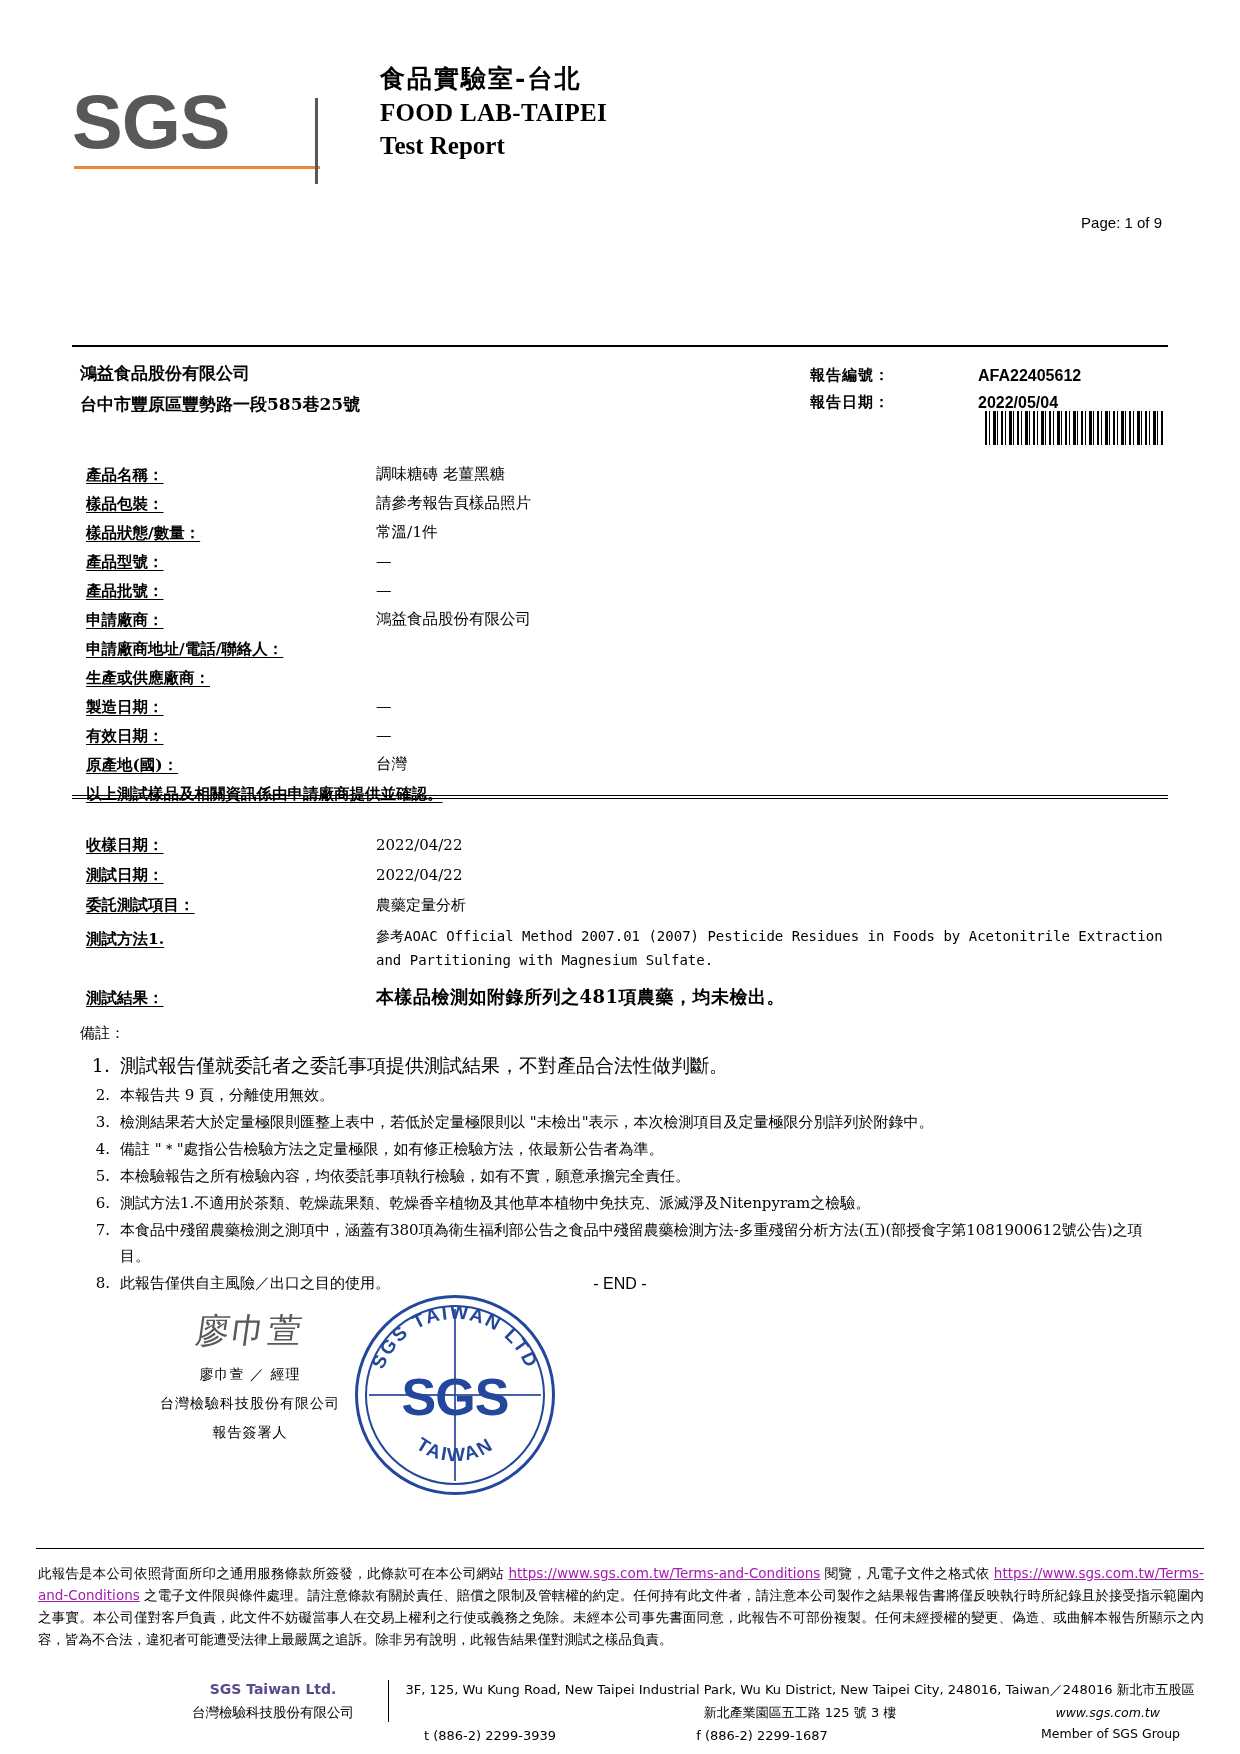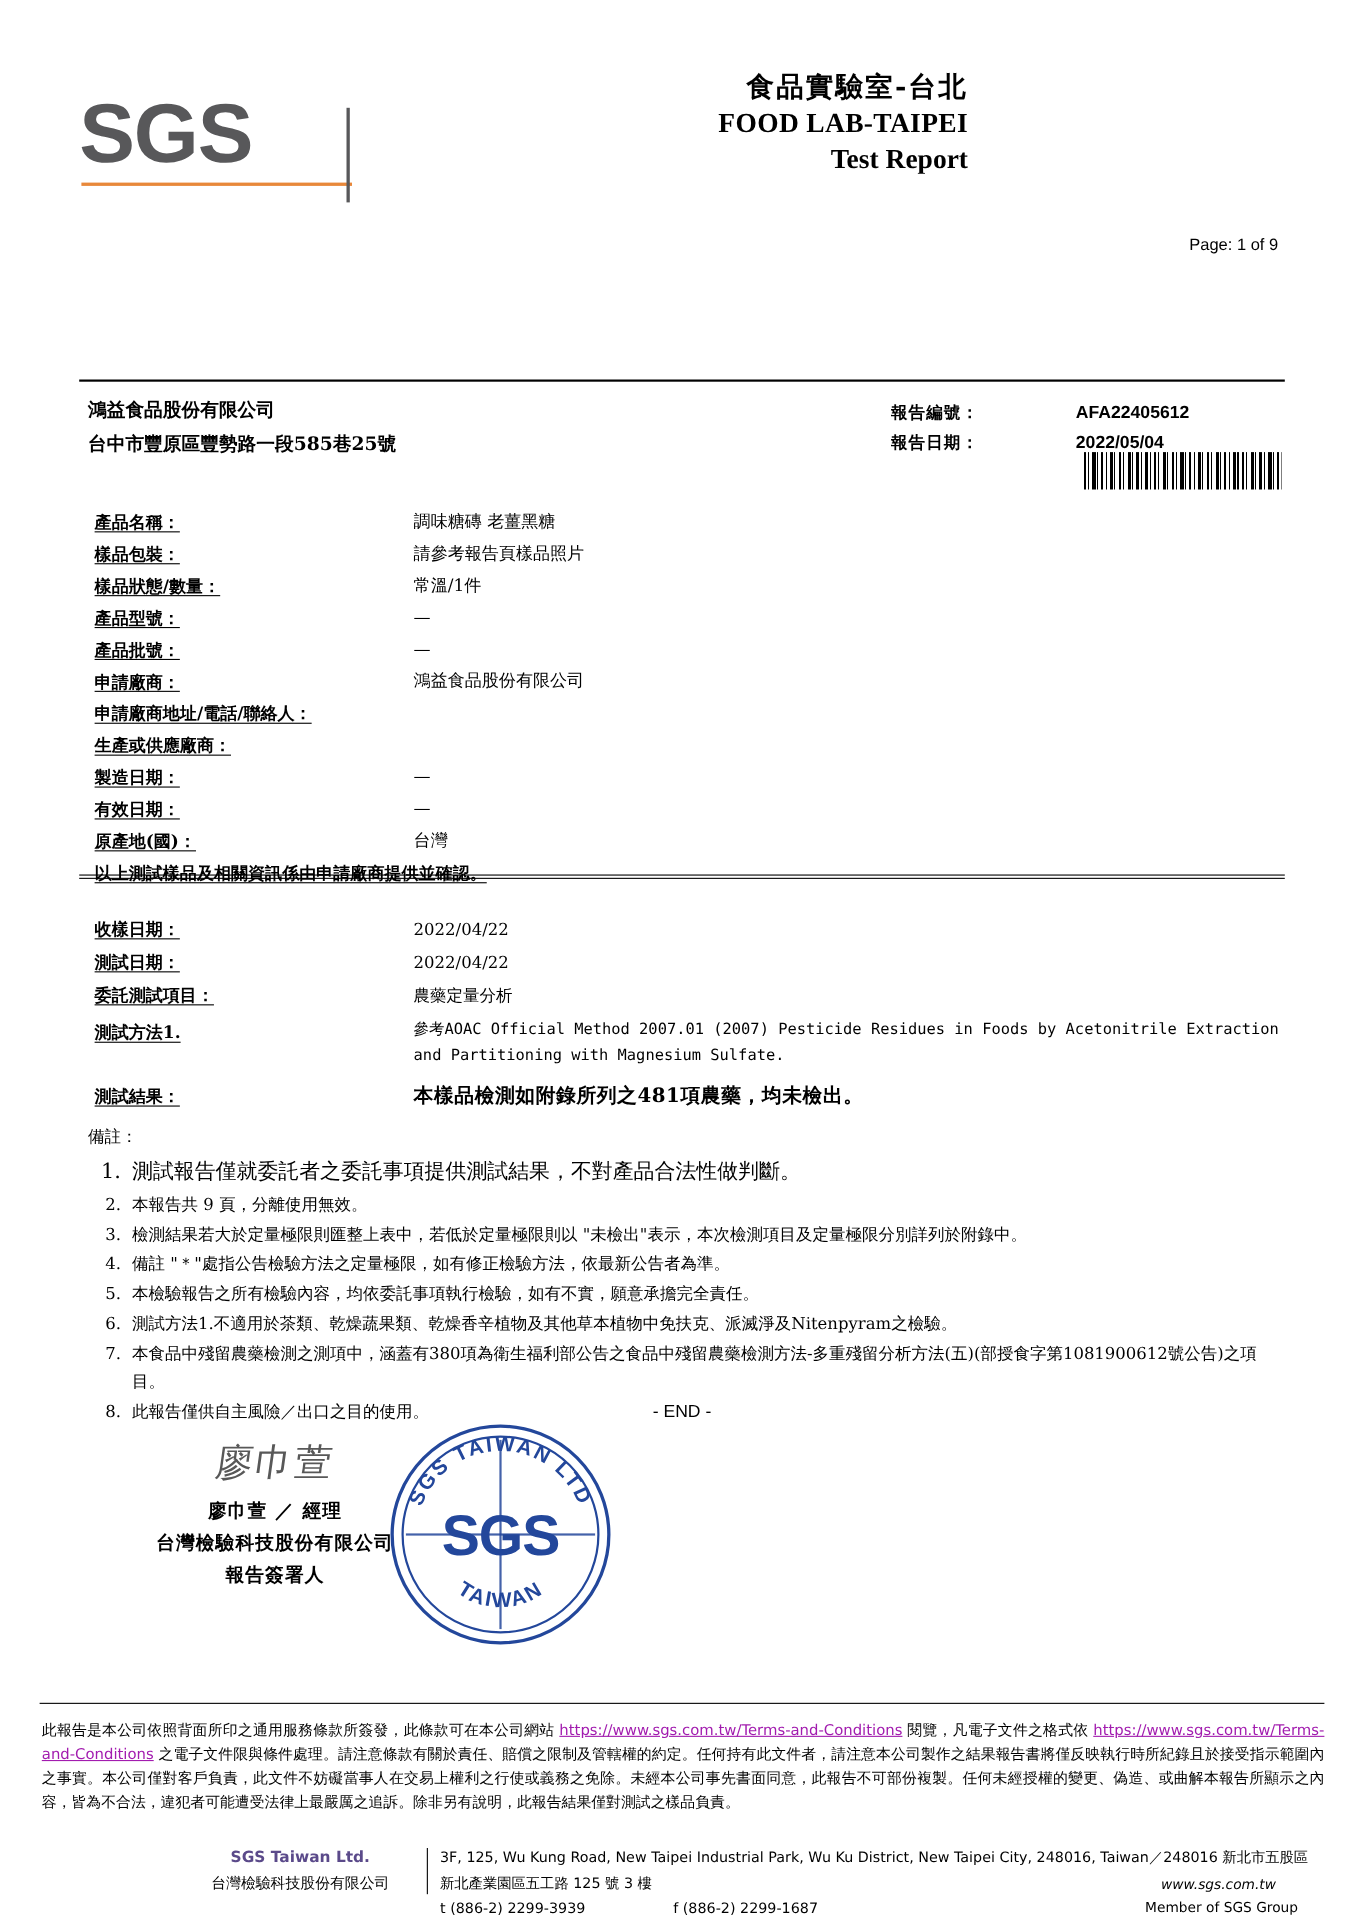--- a/index.html
+++ b/index.html
@@ -60,21 +60,21 @@
     width: 3px;
     height: 86px;
     background: #58585a;
   }
 
   .title-block {
     position: absolute;
     left: 380px;
     top: 0;
     width: 500px;
-    text-align: right;
+    text-align: left;
   }
   .title-cn1 {
     font-family: "DejaVu Serif", serif;
     font-size: 25px;
     font-weight: bold;
     letter-spacing: 2px;
     line-height: 34px;
   }
   .title-en1 {
     font-family: "Liberation Serif", serif;
@@ -291,22 +291,22 @@
     font-family: "DejaVu Serif", serif;
     font-size: 34px;
     color: #3b3b3b;
     letter-spacing: 2px;
     transform: skewX(-8deg);
     line-height: 60px;
     opacity: 0.85;
   }
   .sig-line {
     font-family: "DejaVu Serif", serif;
-    font-weight: bold;
-    font-size: 17px;
+    font-weight: normal;
+    font-size: 14px;
     line-height: 29px;
     letter-spacing: 1px;
   }
 
   
   .stamp {
     position: absolute;
     left: 355px;
     top: 1295px;
     width: 200px;
@@ -410,20 +410,21 @@
     background: #000;
   }
   .fb-right {
     position: absolute;
     left: 362px;
     top: 0;
     width: 800px;
     font-family: "DejaVu Sans", sans-serif;
     font-size: 13px;
     line-height: 23px;
+    text-align: center;
   }
   .fb-right .line2 { display: flex; }
   .fb-right .t1 { width: 180px; }
   .fb-right .t2 { width: 300px; margin-left: 32px; }
   .fb-right .web {
     position: absolute;
     right: 40px;
     top: 23px;
     font-size: 12.5px;
     font-style: italic;

